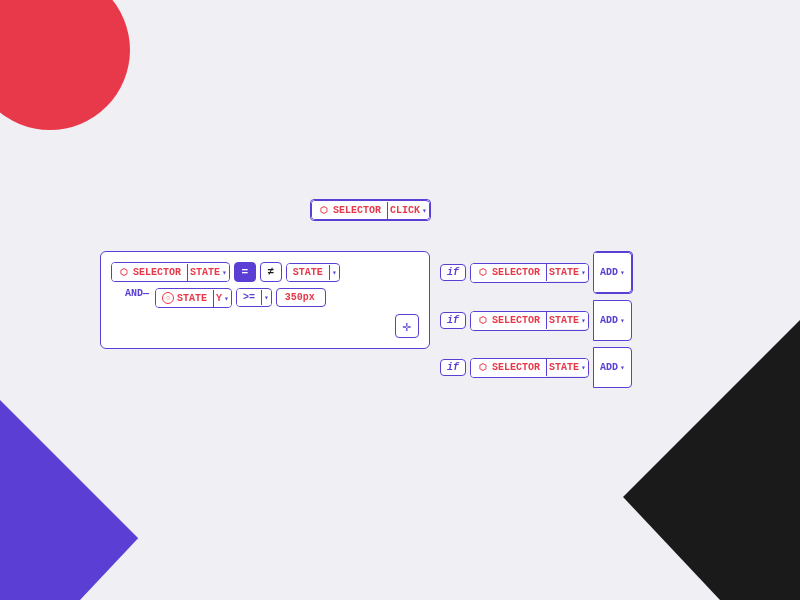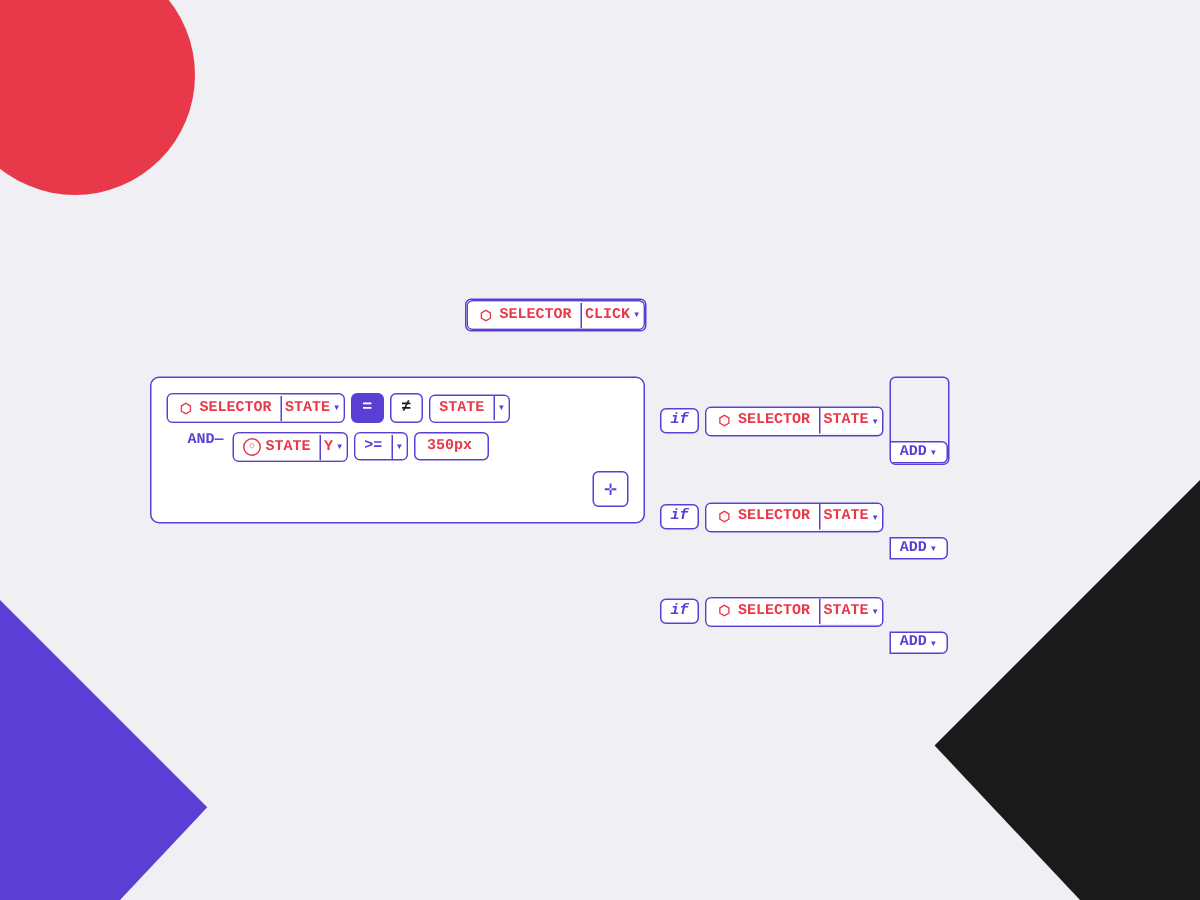--- a/index.html
+++ b/index.html
@@ -191,26 +191,25 @@
       font-style: italic;
     }
 
     .add-btn {
       display: inline-flex;
       align-items: center;
       gap: 2px;
       border: 1.5px solid #5b3fd4;
       border-left: none;
       background: #fff;
-      padding: 1px 6px;
+      padding: 14px 6px;
       font-size: 10px;
       font-weight: 700;
       color: #5b3fd4;
       cursor: pointer;
-      margin-top: 42px;
     }
 
     .and-label {
       font-size: 10px;
       font-weight: 700;
       color: #5b3fd4;
       margin-right: 2px;
     }
 
     .plus-btn {

